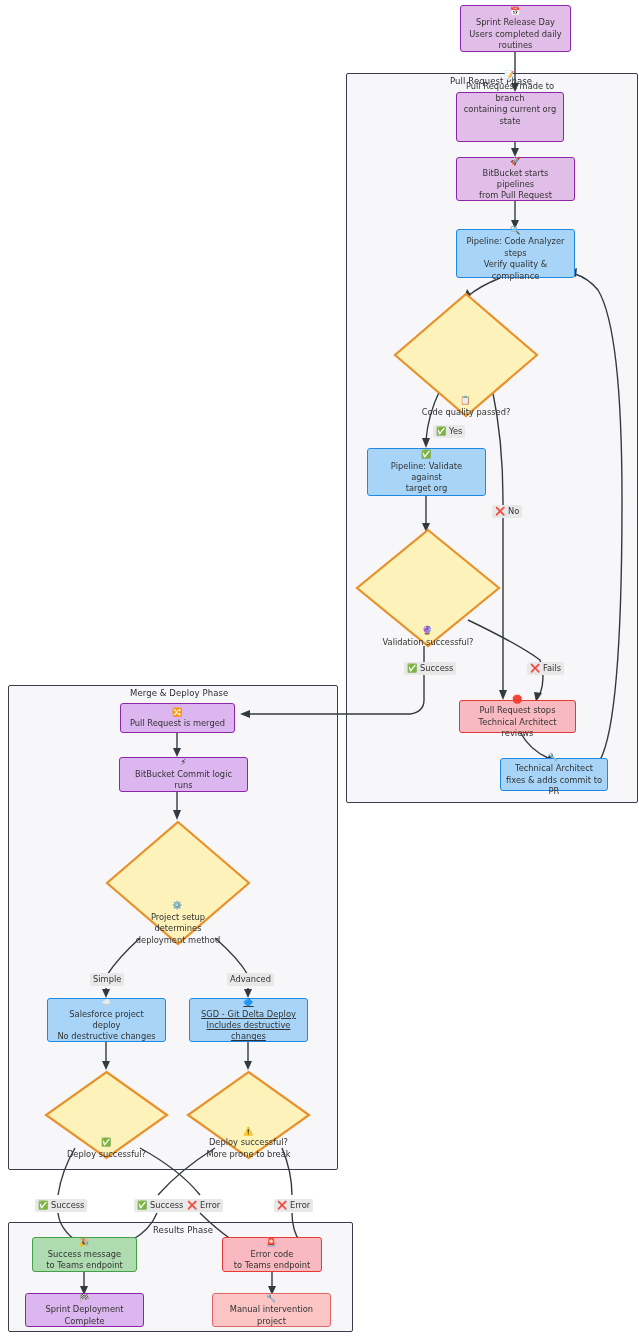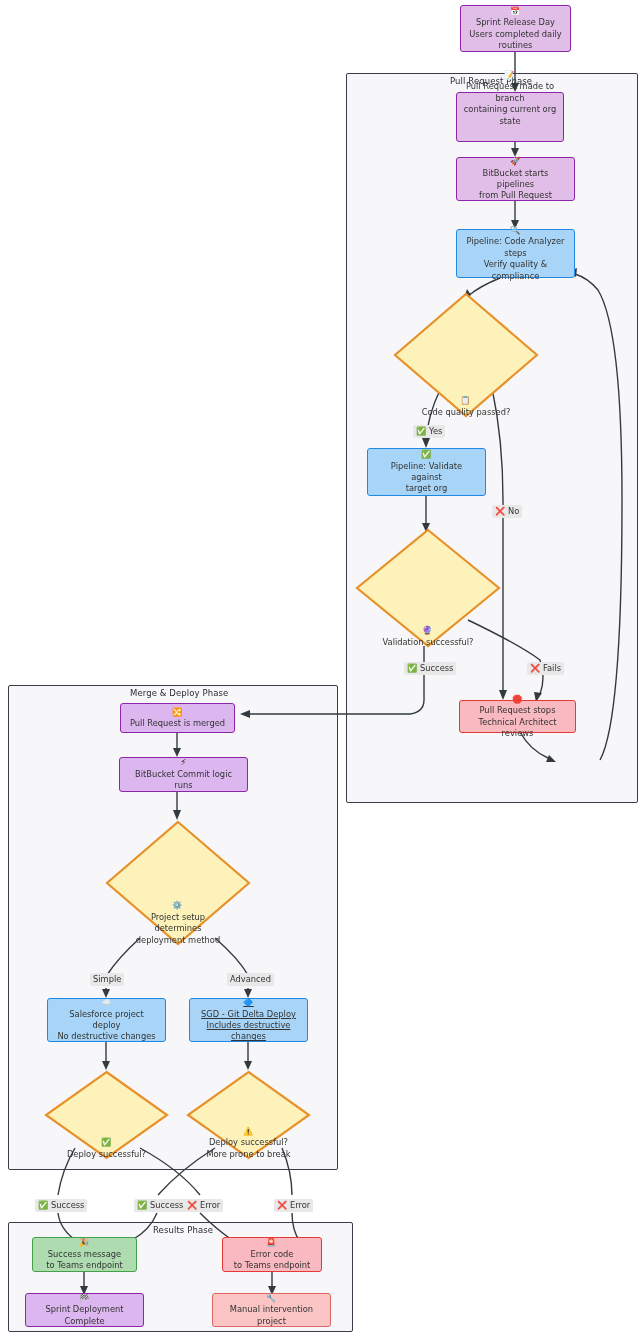--- a/index.html
+++ b/index.html
@@ -226,20 +226,25 @@
       <span>Validation successful?</span></span>
     </div>
   </div>
 
   <div class="node n-red" style="left:459px;top:700px;width:117px;height:33px;">
     <span><span class="ic">🛑</span>
     <span>Pull Request stops
 Technical Architect reviews</span></span>
   </div>
 
+  <div class="node n-blue" style="left:500px;top:758px;width:108px;height:33px;">
+    <span><span class="ic">🔧</span>
+    <span>Technical Architect
+fixes &amp; adds commit to PR</span></span>
+  </div>
 
   <div class="node n-purple2" style="left:120px;top:703px;width:115px;height:25px;">
     <span><span class="ic">🔀</span>
     <span>Pull Request is merged</span></span>
   </div>
 
   <div class="node n-purple2" style="left:119px;top:757px;width:129px;height:35px;">
     <span><span class="ic">⚡</span>
     <span>BitBucket Commit logic
 runs</span></span>
@@ -309,21 +314,21 @@
     <span>Sprint Deployment
 Complete</span></span>
   </div>
 
   <div class="node n-red-l" style="left:212px;top:1293px;width:119px;height:34px;">
     <span><span class="ic">🔧</span>
     <span>Manual intervention
 project</span></span>
   </div>
 
-  <div class="edge-label" style="left:413px;top:425px;">
+  <div class="edge-label" style="left:433px;top:425px;">
     <span class="ic">✅</span>
     <span>Yes</span>
   </div>
   <div class="edge-label" style="left:492px;top:505px;">
     <span class="ic">❌</span>
     <span>No</span>
   </div>
   <div class="edge-label" style="left:404px;top:662px;">
     <span class="ic">✅</span>
     <span>Success</span>

